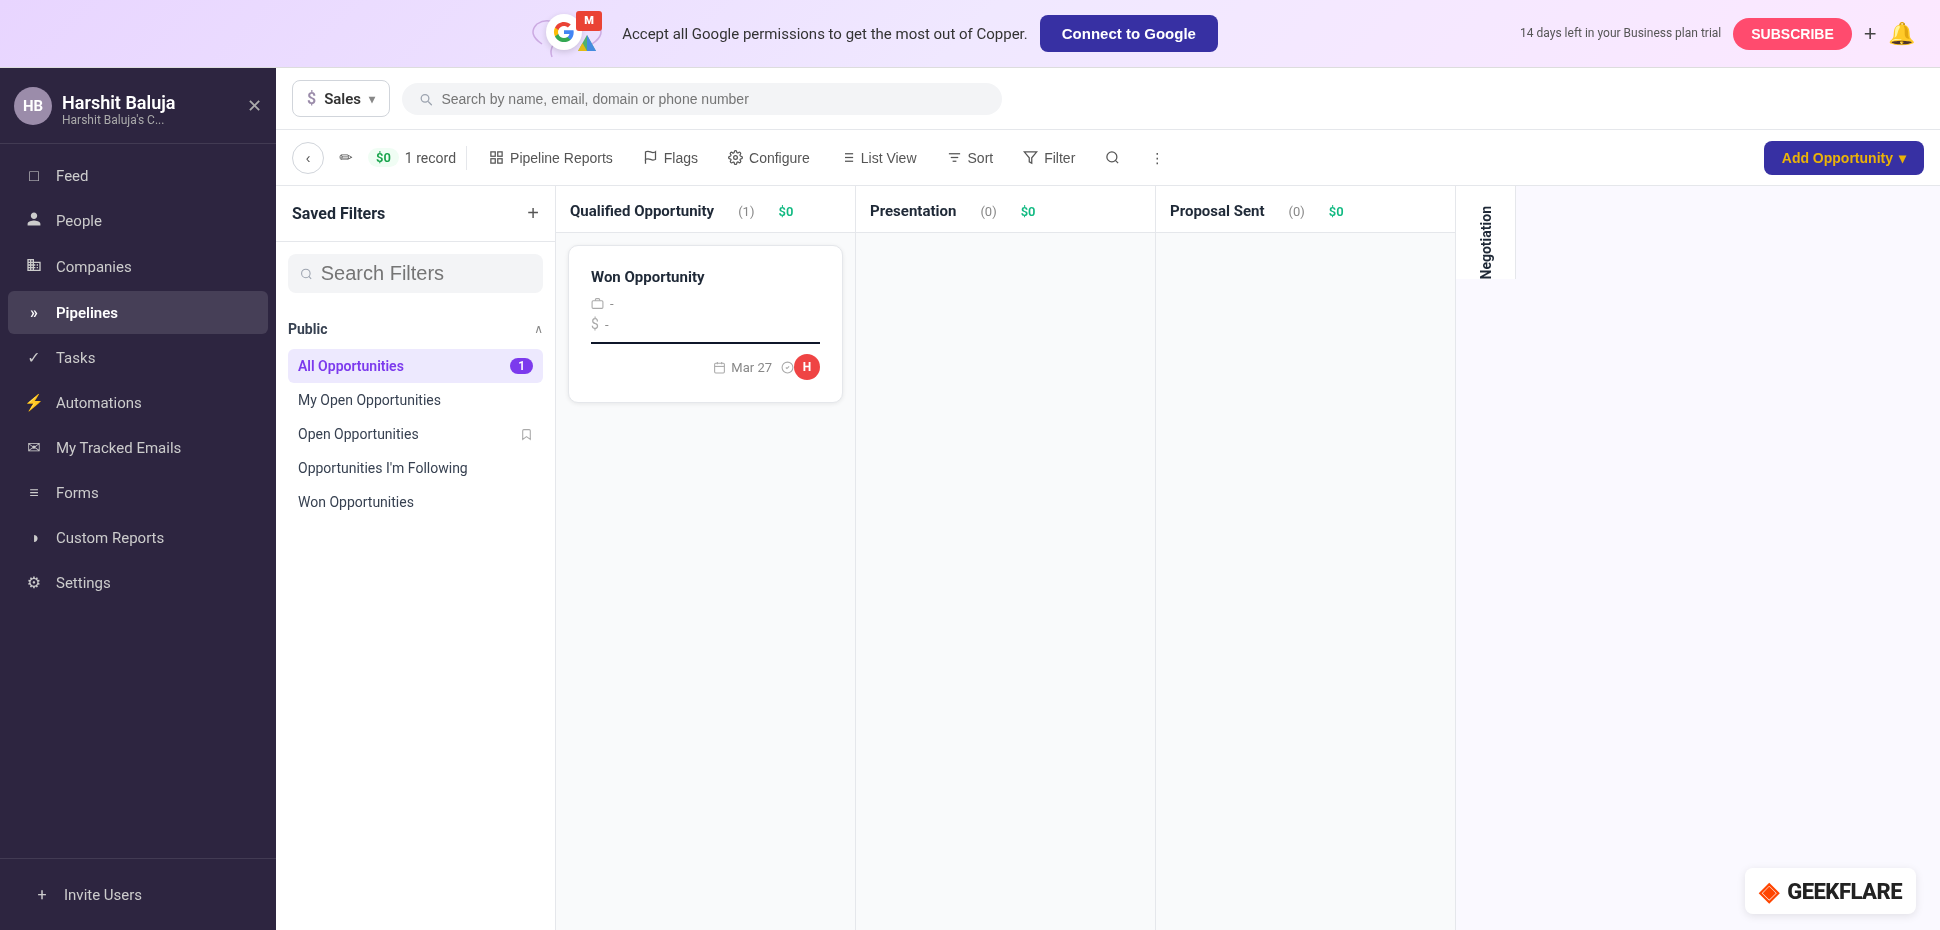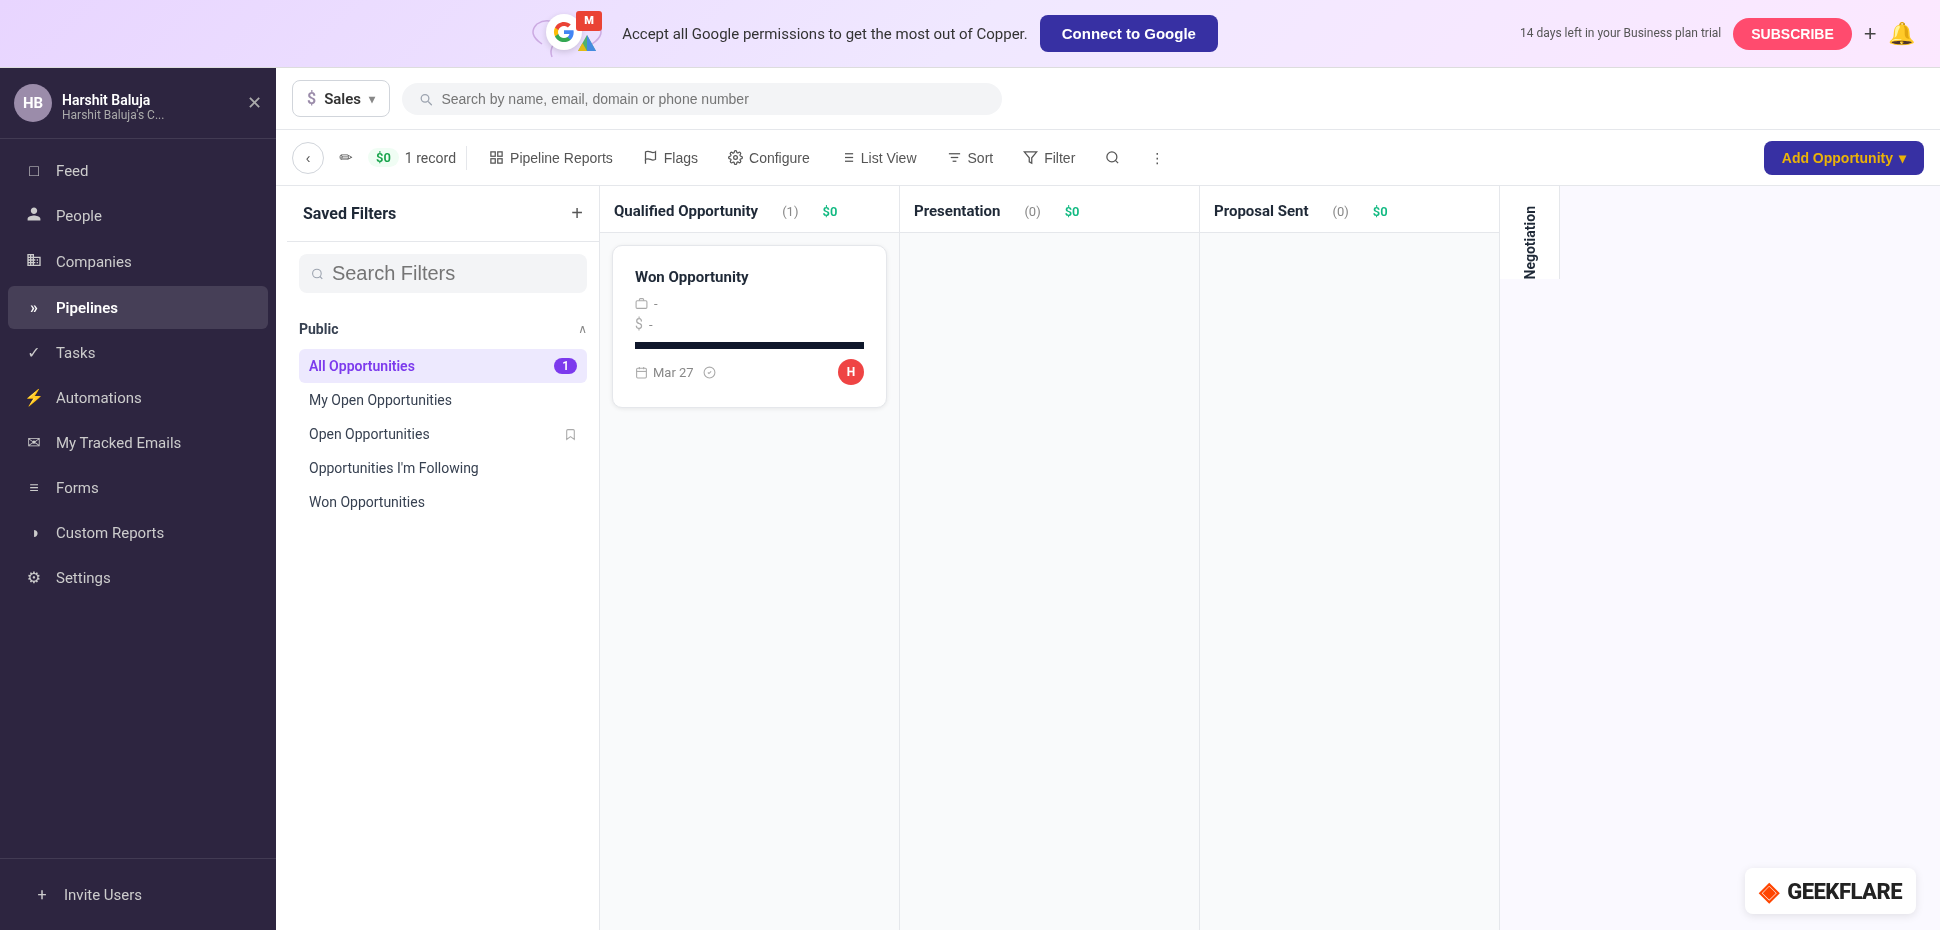--- a/index.html
+++ b/index.html
@@ -78,21 +78,21 @@
       border-bottom: 1px solid rgba(255,255,255,0.1);
     }
     .sidebar-user { display: flex; align-items: center; gap: 10px; }
     .avatar {
       width: 38px; height: 38px; border-radius: 50%;
       background: #9b8caa;
       display: flex; align-items: center; justify-content: center;
       font-size: 15px; font-weight: bold; color: white;
     }
     .user-info { display: flex; flex-direction: column; }
-    .user-name { font-size: 14px; font-weight: 600; color: white; margin-top: 8px; }
+    .user-name { font-size: 18px; font-weight: 600; color: white; margin-top: 8px; }
     .user-company { font-size: 12px; color: #aaa; }
     .close-btn { background: none; border: none; color: #aaa; font-size: 18px; cursor: pointer; }
 
     .sidebar-nav { padding: 8px 0; flex: 1; }
     .nav-item {
       display: flex;
       align-items: center;
       gap: 12px;
       padding: 12px 16px;
       cursor: pointer;
@@ -212,27 +212,26 @@
 
     
     .board-wrapper {
       display: flex;
       flex: 1;
       overflow: hidden;
     }
 
     
     .filters-panel {
-      width: 324px;
+      width: 280px;
       background: white;
       border-right: 1px solid #e5e7eb;
       display: flex;
       flex-direction: column;
       flex-shrink: 0;
-      padding-left: 11px;
     }
     .filters-header {
       display: flex;
       align-items: center;
       justify-content: space-between;
       padding: 16px;
       border-bottom: 1px solid #e5e7eb;
     }
     .filters-title { font-size: 16px; font-weight: 700; color: #1f2937; }
     .filters-add { background: none; border: none; cursor: pointer; font-size: 20px; color: #555; }
@@ -323,21 +322,21 @@
     .opp-card {
       background: white;
       border-radius: 10px;
       padding: 22px;
       box-shadow: 0 1px 4px rgba(0,0,0,0.08);
       cursor: pointer;
       border: 1px solid #e5e7eb;
     }
     .card-title { font-size: 15px; font-weight: 700; color: #1f2937; margin-bottom: 10px; }
     .card-meta { display: flex; align-items: center; gap: 6px; margin-bottom: 5px; color: #888; font-size: 13px; }
-    .card-footer { display: flex; align-items: center; justify-content: space-between; margin-top: 10px; padding-top: 10px; border-top: 7px solid #0f172a; }
+    .card-footer { display: flex; align-items: center; justify-content: flex-end; margin-top: 10px; padding-top: 10px; border-top: 2px solid #0f172a; }
     .card-date { display: flex; align-items: center; gap: 5px; font-size: 13px; color: #888; }
     .card-avatar-sm {
       width: 26px; height: 26px; border-radius: 50%;
       background: #ef4444;
       color: white;
       font-size: 12px;
       font-weight: 700;
       display: flex;
       align-items: center;
       justify-content: center;

